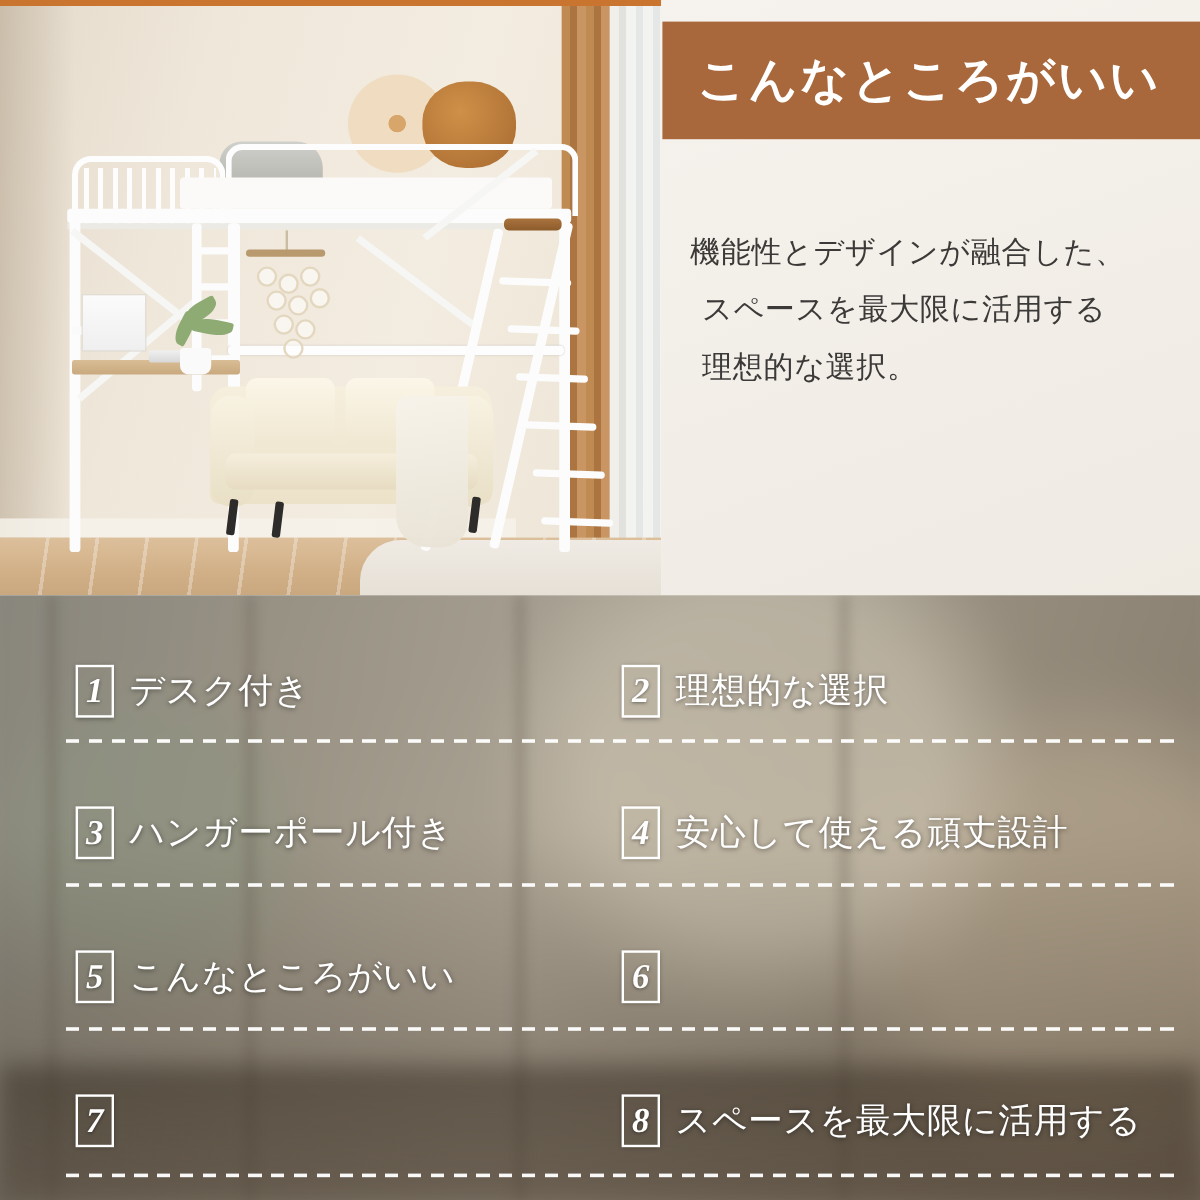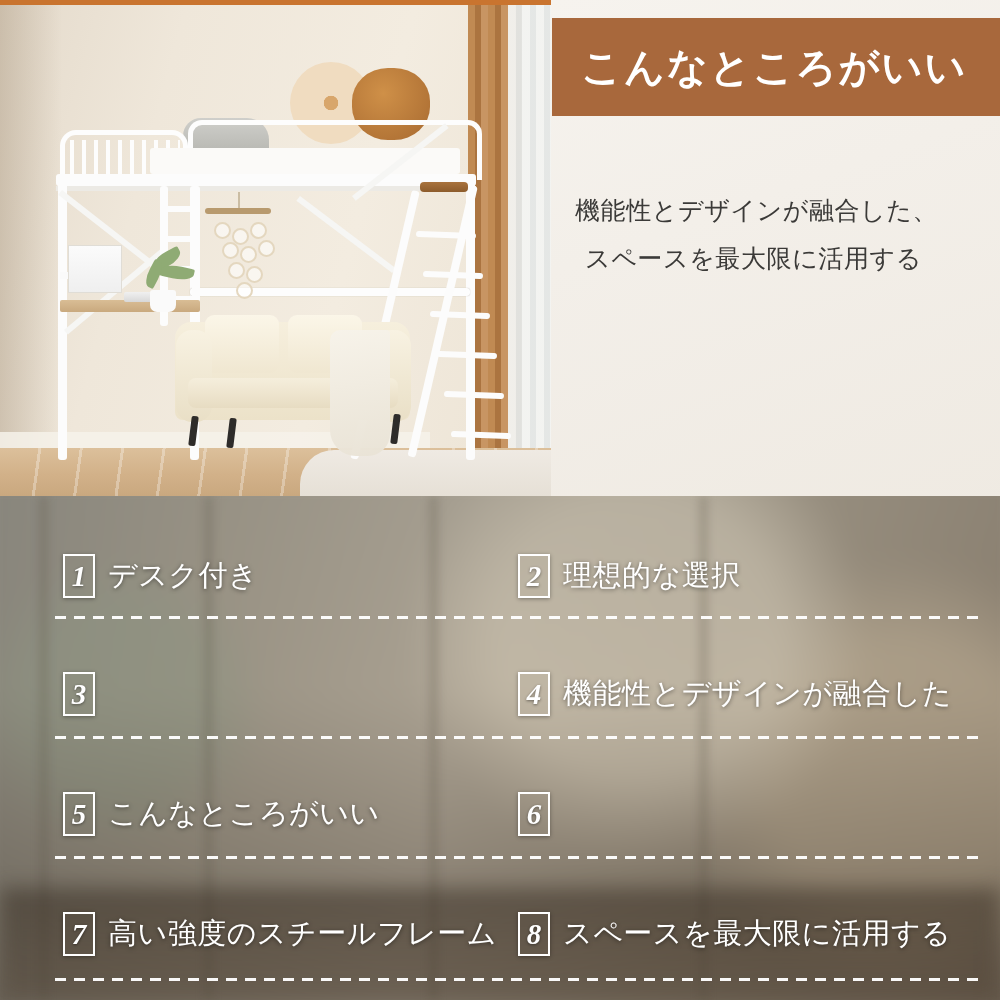--- a/index.html
+++ b/index.html
@@ -245,20 +245,21 @@
       <div class="sofa-leg" style="left:392px;top:414px;"></div>
     </div>
 
     <div class="right-col">
       <div class="banner">
         <div class="banner-title">こんなところがいい</div>
       </div>
       <div class="body-copy">
         <span class="ln i1">機能性とデザインが融合した、</span>
         <span class="ln i2">スペースを最大限に活用する</span>
+        <span class="ln i3">理想的な選択。</span>
       </div>
     </div>
   </div>
 
   <div class="bottom">
     <div class="bg-blur"></div>
     <div class="bg-streak" style="left:40px;"></div>
     <div class="bg-streak" style="left:205px;"></div>
     <div class="bg-streak" style="left:430px;"></div>
     <div class="bg-streak" style="left:700px;"></div>
@@ -274,43 +275,43 @@
         <div class="cell right">
           <div class="numbox">2</div>
           <div class="feat-label">理想的な選択</div>
         </div>
       </div>
       <div class="divider" style="top:120px;"></div>
 
       <div class="row" style="top:138px;">
         <div class="cell left">
           <div class="numbox">3</div>
+          <div class="feat-label">ハンガーポール付き</div>
         </div>
         <div class="cell right">
           <div class="numbox">4</div>
-          <div class="feat-label">機能性とデザインが融合した</div>
+          <div class="feat-label">安心して使える頑丈設計</div>
         </div>
       </div>
       <div class="divider" style="top:240px;"></div>
 
       <div class="row" style="top:258px;">
         <div class="cell left">
           <div class="numbox">5</div>
           <div class="feat-label">こんなところがいい</div>
         </div>
         <div class="cell right">
           <div class="numbox">6</div>
         </div>
       </div>
       <div class="divider" style="top:360px;"></div>
 
       <div class="row" style="top:378px;">
         <div class="cell left">
           <div class="numbox">7</div>
-          <div class="feat-label">高い強度のスチールフレーム</div>
         </div>
         <div class="cell right">
           <div class="numbox">8</div>
           <div class="feat-label">スペースを最大限に活用する</div>
         </div>
       </div>
       <div class="divider" style="top:482px;"></div>
 
     </div>
   </div>

